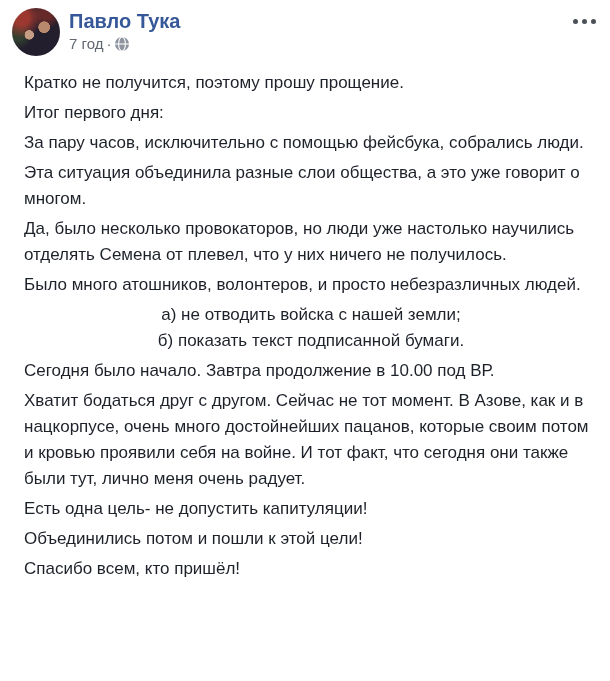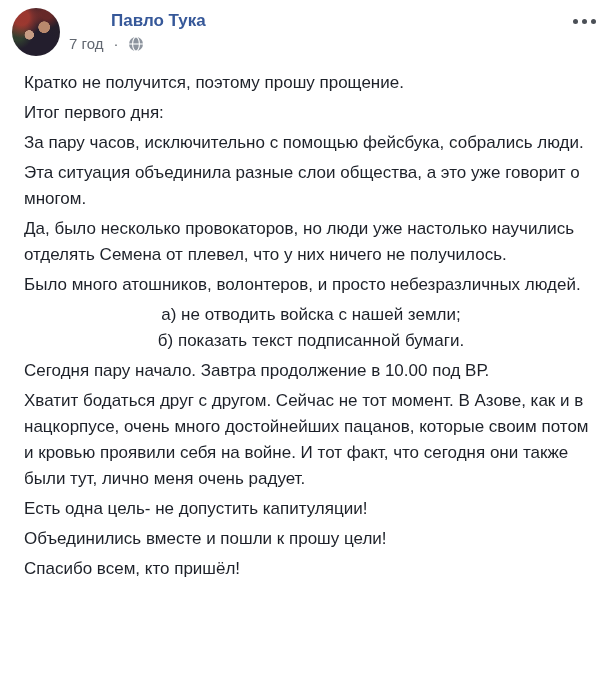--- a/index.html
+++ b/index.html
@@ -19,24 +19,24 @@
       radial-gradient(circle at 67% 40%, #b9896d 0 13%, rgba(185,137,109,0) 14%),
       radial-gradient(circle at 36% 56%, #c59c84 0 11%, rgba(197,156,132,0) 12%),
       radial-gradient(circle at 20% 20%, rgba(168,58,48,0.9) 0 14%, rgba(168,58,48,0) 38%),
       radial-gradient(circle at 72% 12%, rgba(130,45,40,0.7) 0 10%, rgba(130,45,40,0) 28%),
       radial-gradient(circle at 12% 55%, rgba(60,90,50,0.55) 0 12%, rgba(60,90,50,0) 30%),
       radial-gradient(circle at 52% 88%, #231e2d 0 38%, rgba(35,30,45,0) 60%),
       #241f2b;
   }
   .hmeta { padding-top:2px; }
   .author {
-    display:inline-block; color:#365899; font-weight:700; font-size:17px;
-    line-height:22px; text-decoration:none; cursor:pointer;margin-left:42px;
+    display:inline-block; color:#365899; font-weight:700; font-size:20px;
+    line-height:22px; text-decoration:none; cursor:pointer;
   }
-  .sub { display:flex; align-items:center; gap:10px; margin-top:3px;
+  .sub { display:flex; align-items:center; gap:3px; margin-top:3px;
          color:#616770; font-size:15px; line-height:18px; }
   .sub a { color:#616770; text-decoration:none; cursor:pointer; }
   .globe { display:inline-flex; }
   .globe svg { display:block; }
 
   
   .options { position:absolute; top:15px; right:12px; display:flex; gap:4px;
              padding:4px 2px; cursor:pointer; }
   .options .d { width:5px; height:5px; border-radius:50%; background:#4b4f56; }
 
@@ -77,20 +77,20 @@
 
   <div class="content">
     <p>Кратко не получится, поэтому прошу прощение.</p>
     <p>Итог первого дня:</p>
     <p>За пару часов, исключительно с помощью фейсбука, собрались люди.</p>
     <p>Эта ситуация объединила разные слои общества, а это уже говорит о многом.</p>
     <p>Да, было несколько провокаторов, но люди уже настолько научились отделять Семена от плевел, что у них ничего не получилось.</p>
     <p>Было много атошников, волонтеров, и просто небезразличных людей.</p>
     <p class="prewrap">а) не отводить войска с нашей земли;
 б) показать текст подписанной бумаги.</p>
-    <p>Сегодня пару начало. Завтра продолжение в 10.00 под ВР.</p>
+    <p>Сегодня было начало. Завтра продолжение в 10.00 под ВР.</p>
     <p>Хватит бодаться друг с другом. Сейчас не тот момент. В Азове, как и в нацкорпусе, очень много достойнейших пацанов, которые своим потом и кровью проявили себя на войне. И тот факт, что сегодня они также были тут, лично меня очень радует.</p>
     <p>Есть одна цель- не допустить капитуляции!</p>
-    <p>Объединились вместе и пошли к прошу цели!</p>
+    <p>Объединились потом и пошли к этой цели!</p>
     <p>Спасибо всем, кто пришёл!</p>
   </div>
 
 </div>
 
 </body></html>

